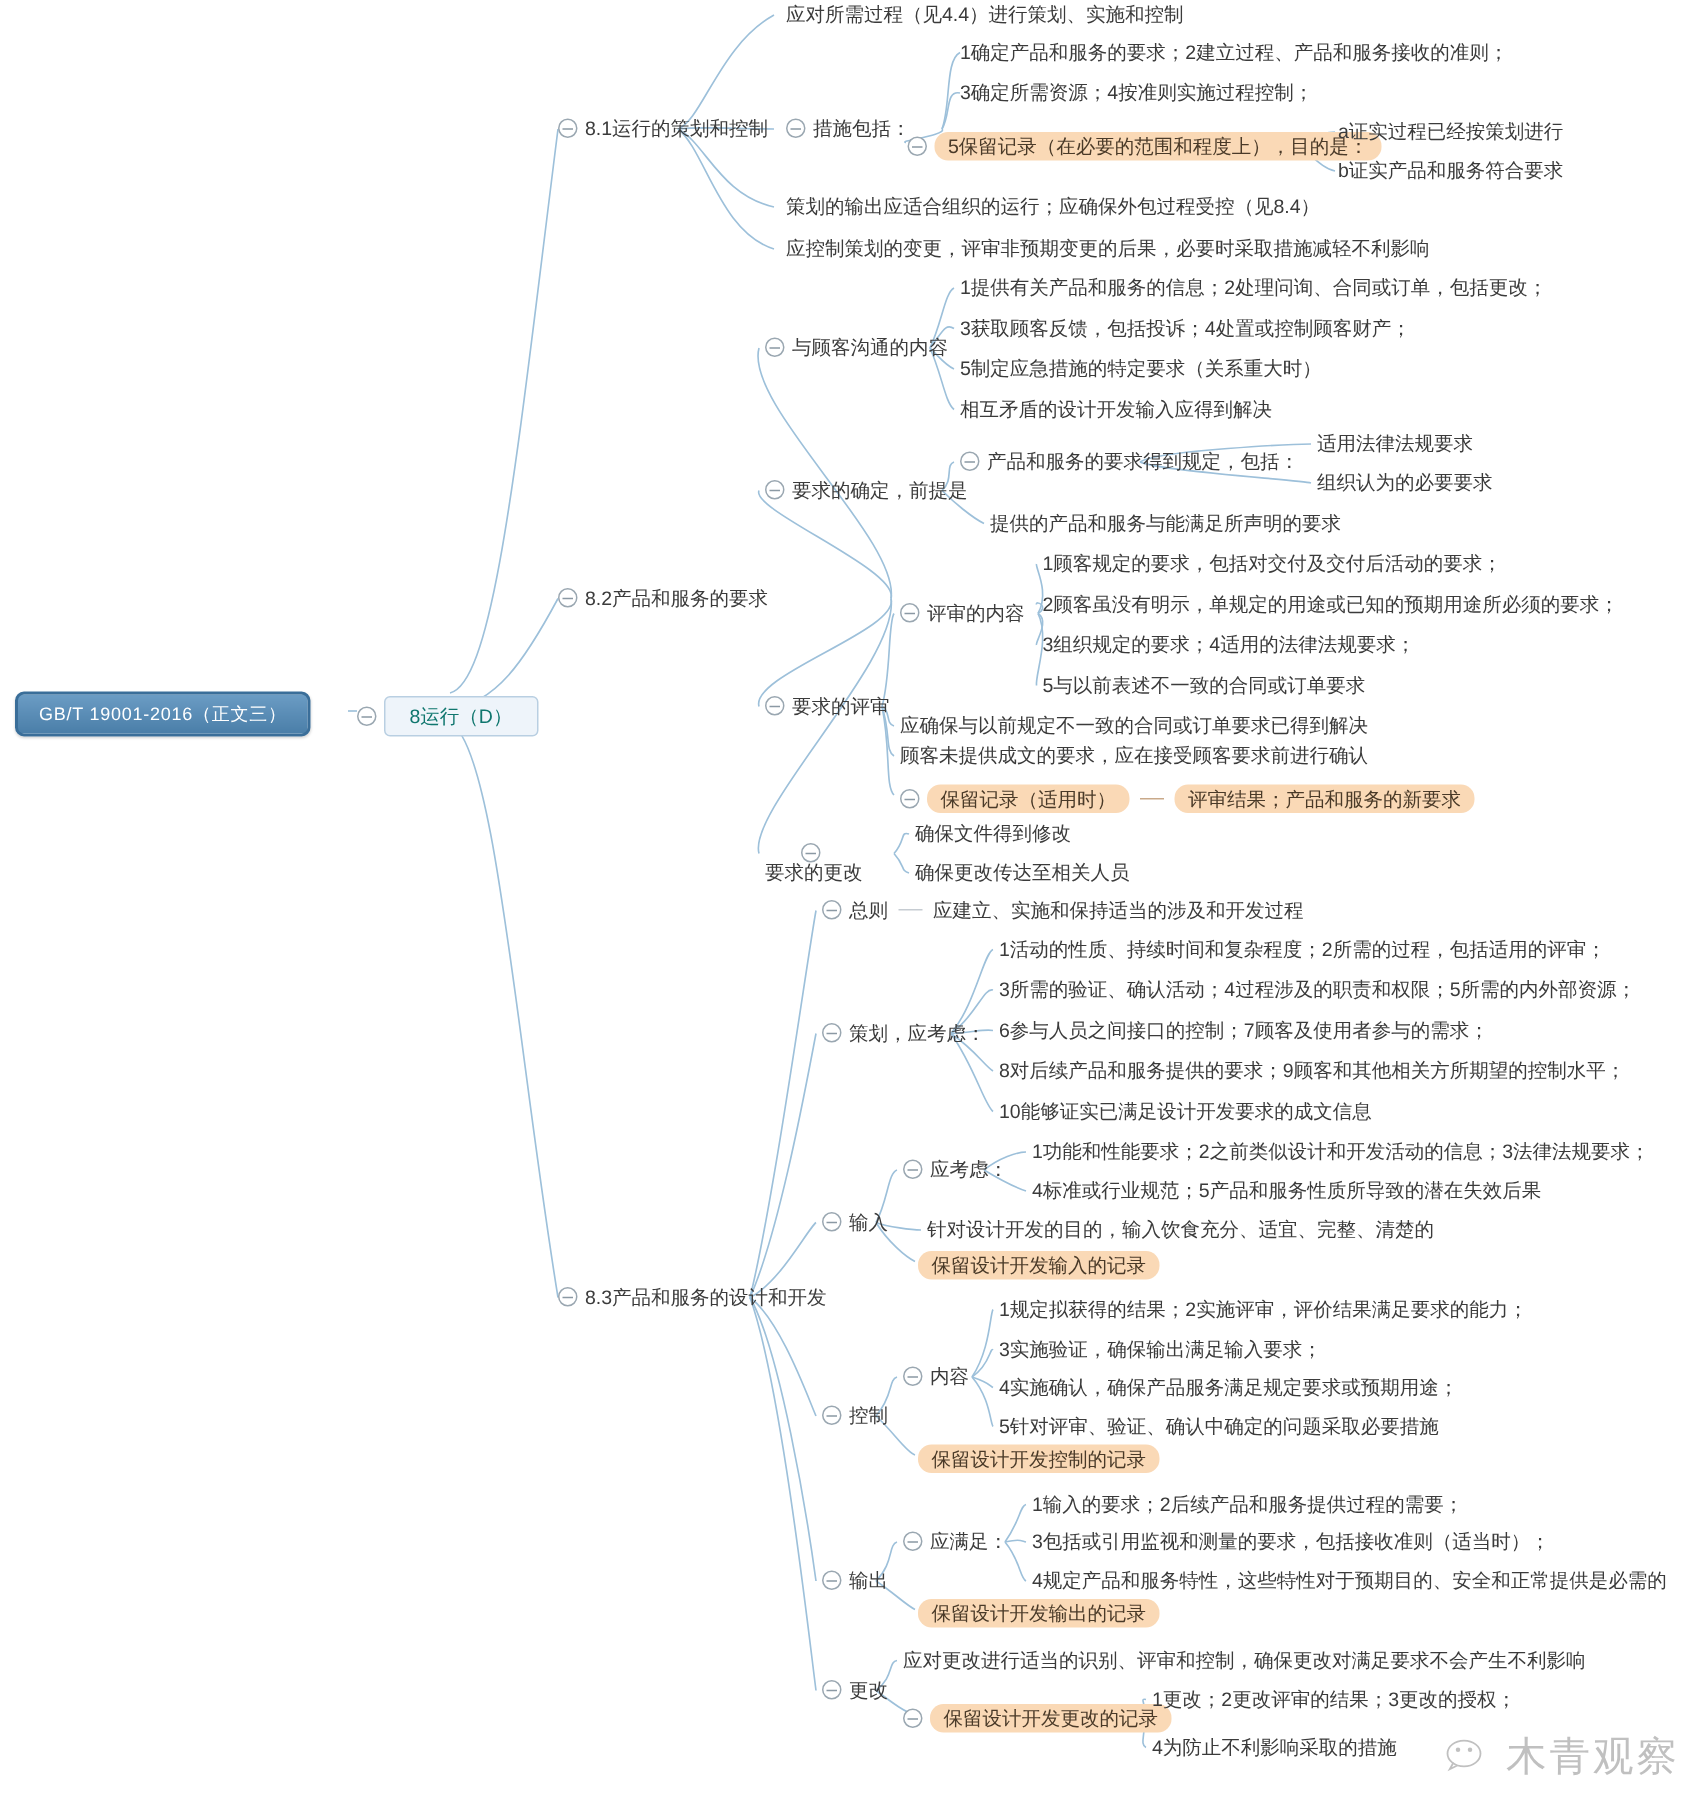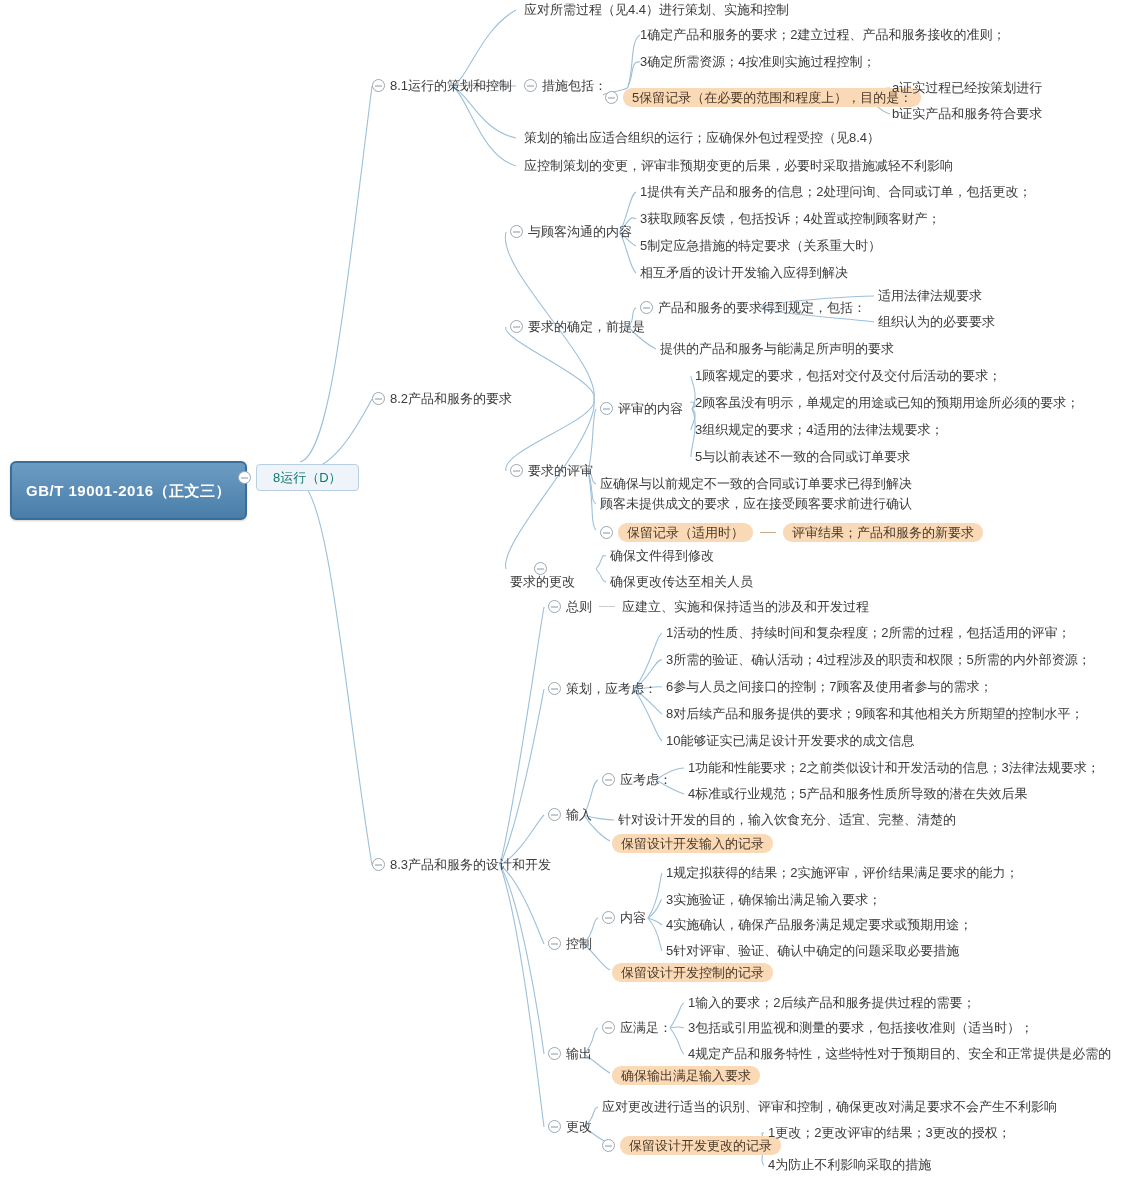--- a/index.html
+++ b/index.html
@@ -47,23 +47,23 @@
     background:#8b99a4;
     transform:translateY(-50%);
   }
 
   
   .root{
     background:linear-gradient(180deg,#6b9cc4 0%,#4a7ea8 100%);
     border:2px solid #3a6e99;
     border-radius:6px;
     color:#ffffff;
-    font-size:15px;
-    font-weight:bold;
-    padding:20px 14px;
+    font-size:12px;
+    font-weight:normal;
+    padding:7px 14px;
     letter-spacing:.5px;
     box-shadow:0 1px 2px rgba(0,0,0,.18);
   }
 
   
   .lvl1box{
     background:#eef4fa;
     border:1px solid #b9cfe2;
     border-radius:4px;
     padding:6px 16px;
@@ -386,34 +386,43 @@
       <div class="node" style="left: 688px; top: 996px;">
         <span class="lbl txt">1输入的要求；2后续产品和服务提供过程的需要；</span>
       </div>
       <div class="node" style="left: 688px; top: 1021px;">
         <span class="lbl txt">3包括或引用监视和测量的要求，包括接收准则（适当时）；</span>
       </div>
       <div class="node" style="left: 688px; top: 1047px;">
         <span class="lbl txt">4规定产品和服务特性，这些特性对于预期目的、安全和正常提供是必需的</span>
       </div>
       <div class="node hl" style="left: 612px; top: 1066px;">
-        <span class="lbl ">确保输出满足输入要求</span>
+        <span class="lbl ">保留设计开发输出的记录</span>
       </div>
       <div class="node" style="left: 548px; top: 1120px;">
         <span class="toggle"></span>
         <span class="lbl txt">更改</span>
       </div>
       <div class="node" style="left: 602px; top: 1100px;">
         <span class="lbl txt">应对更改进行适当的识别、评审和控制，确保更改对满足要求不会产生不利影响</span>
       </div>
       <div class="node hl" style="left: 602px; top: 1136px;">
         <span class="toggle"></span>
         <span class="lbl ">保留设计开发更改的记录</span>
       </div>
       <div class="node" style="left: 768px; top: 1126px;">
         <span class="lbl txt">1更改；2更改评审的结果；3更改的授权；</span>
       </div>
       <div class="node" style="left: 768px; top: 1158px;">
         <span class="lbl txt">4为防止不利影响采取的措施</span>
       </div>
     </div>
 
+  <div id="watermark">
+    <svg class="wechat" viewBox="0 0 34 27">
+      <ellipse cx="12" cy="11" rx="11" ry="8.6" fill="none" stroke="#8e8e8e" stroke-width="1.2"></ellipse>
+      <path d="M5 17 L2.5 21.5 L7.5 19" fill="none" stroke="#8e8e8e" stroke-width="1.2"></path>
+      <circle cx="8" cy="8.5" r="1.5" fill="#8e8e8e"></circle>
+      <circle cx="16" cy="8.5" r="1.5" fill="#8e8e8e"></circle>
+    </svg>
+    <span class="wm-text">木青观察</span>
+  </div>
 </div>
 
 </body></html>

